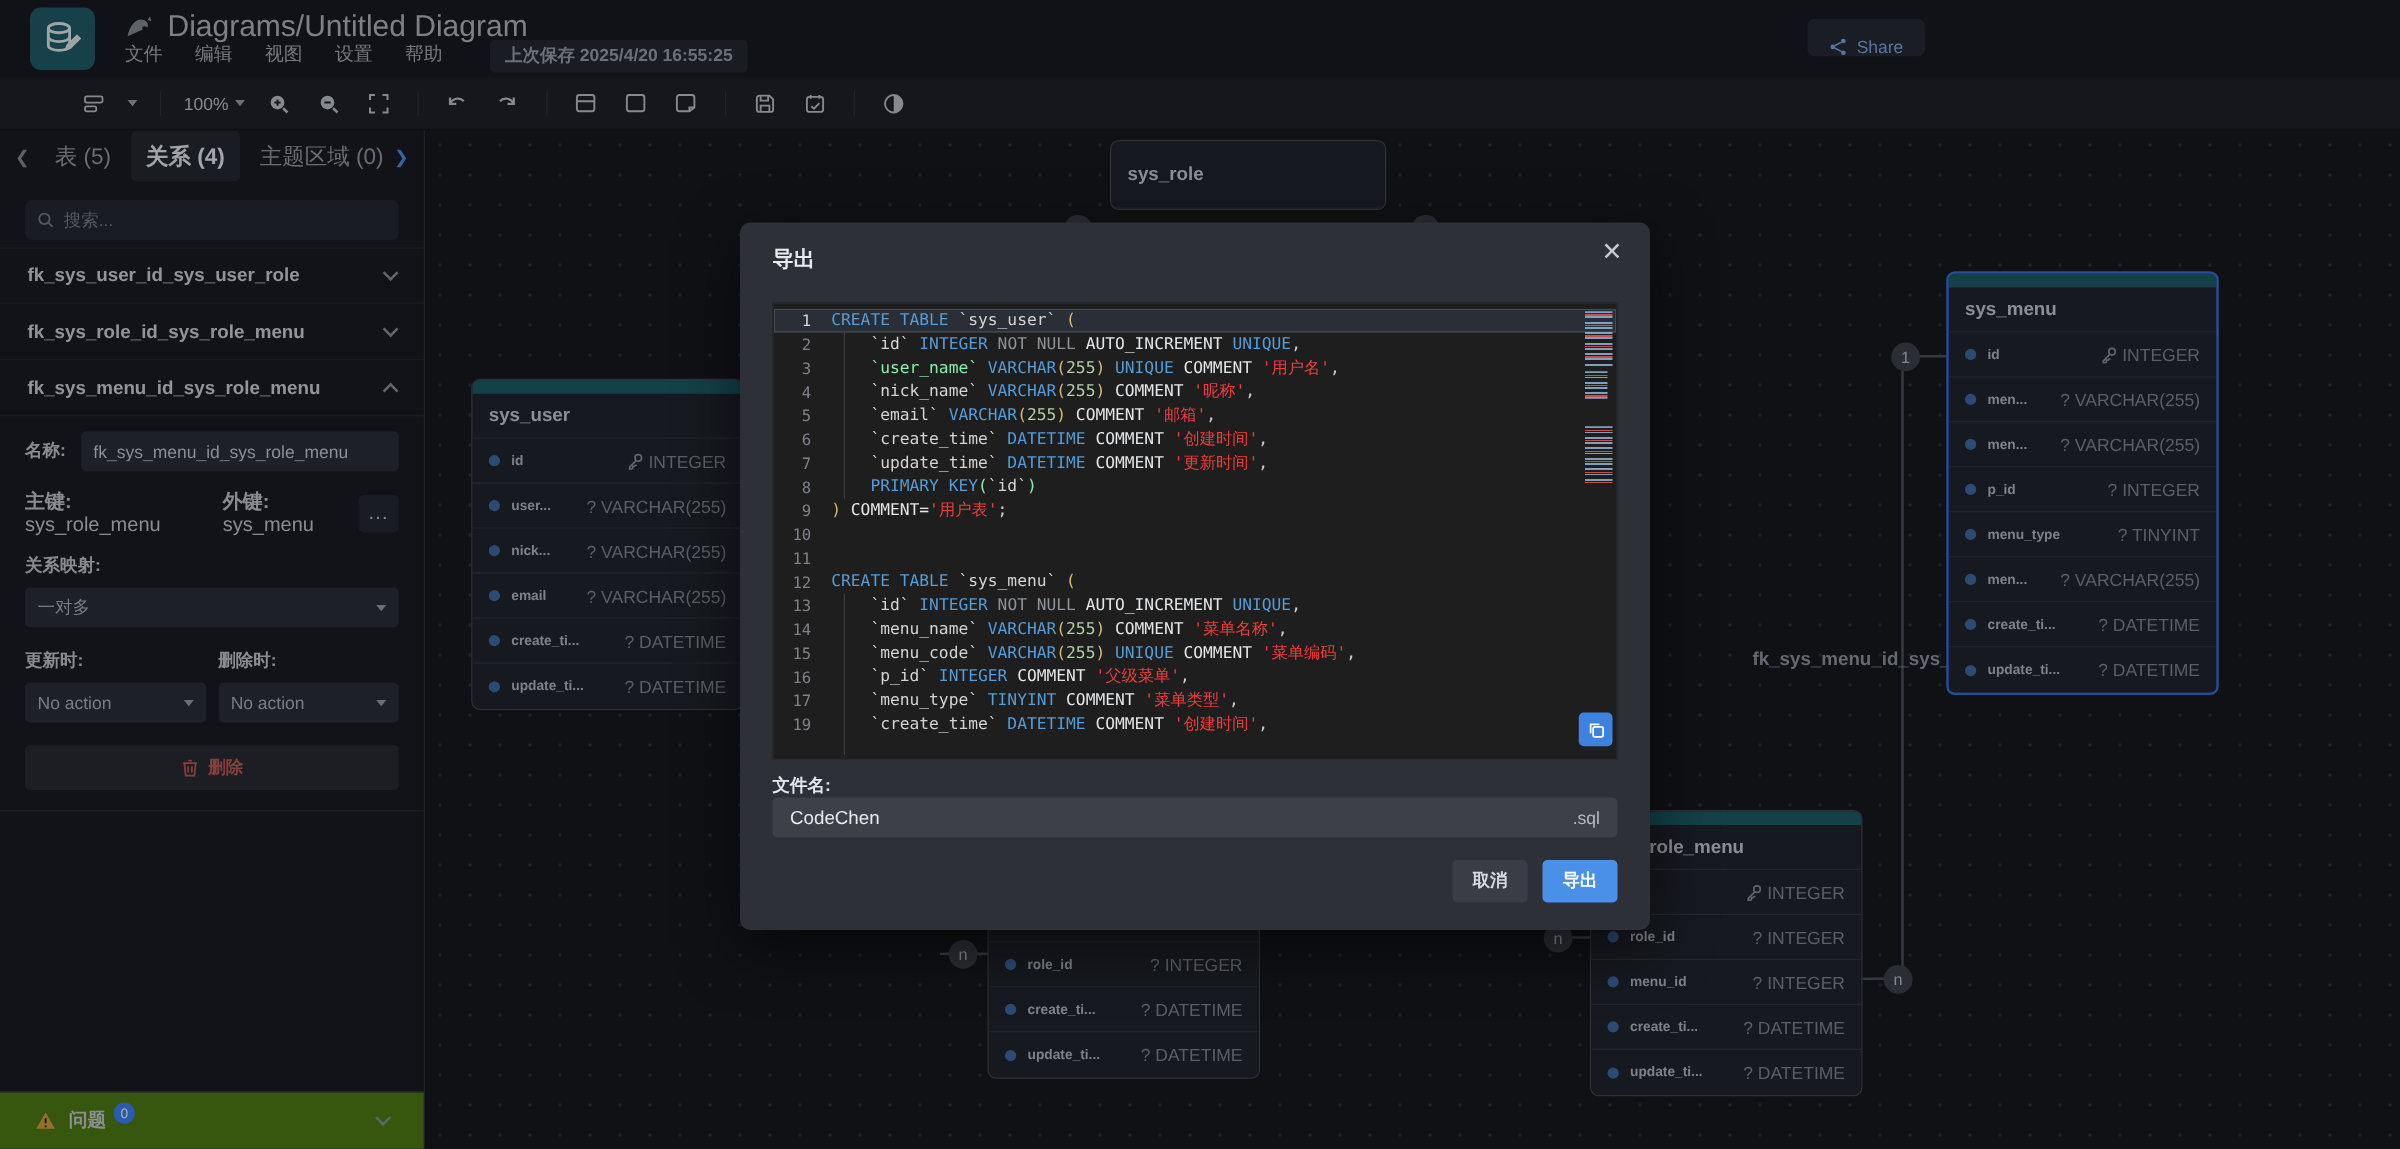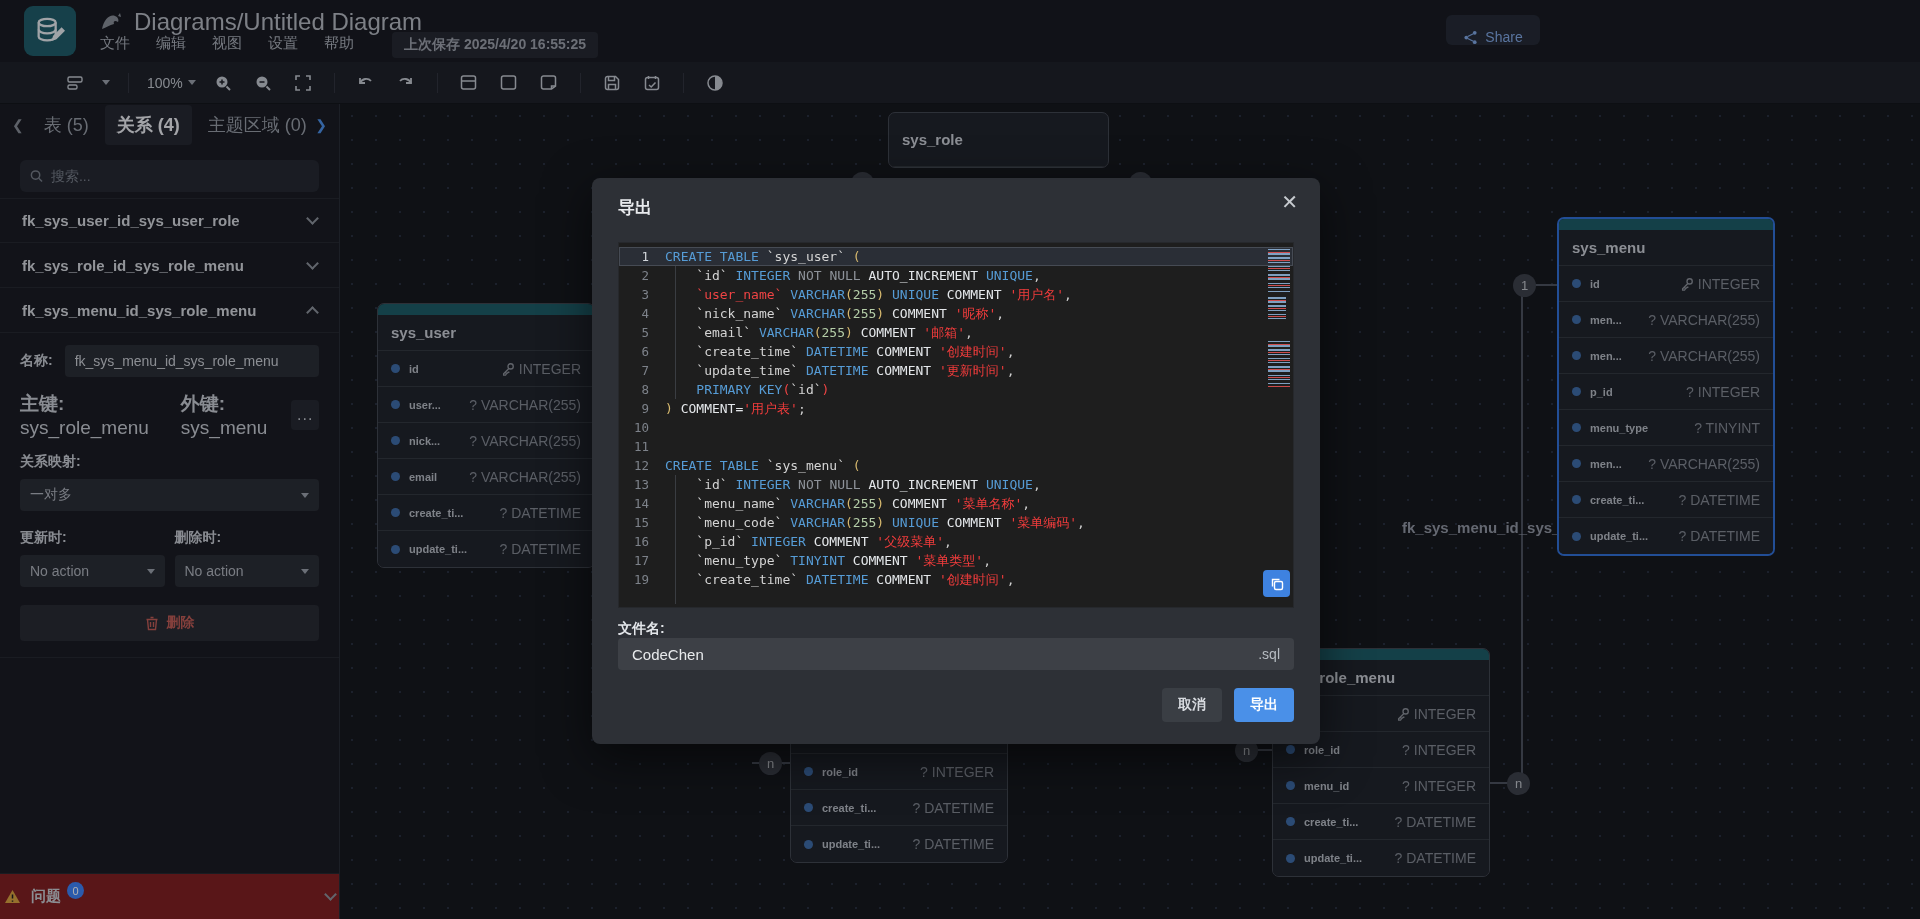--- a/index.html
+++ b/index.html
@@ -37,30 +37,30 @@
   .searchbox input::placeholder{color:#767c85}
   .rel-list{margin-top:6px}
   .rel-item{height:45px;display:flex;align-items:center;justify-content:space-between;padding:0 22px;border-bottom:1px solid #23262c;color:#d3d6da;font-size:15px;font-weight:bold}
   .rel-item:first-child{border-top:1px solid #23262c}
   .chev-down{width:9px;height:9px;border-right:2px solid #8b9199;border-bottom:2px solid #8b9199;transform:rotate(45deg);margin-top:-4px}
   .chev-up{width:9px;height:9px;border-right:2px solid #8b9199;border-bottom:2px solid #8b9199;transform:rotate(-135deg);margin-top:4px}
   .detail{padding:12px 20px 0 20px}
   .drow{display:flex;align-items:center;margin-bottom:14px}
   .dlabel{font-size:14px;font-weight:bold;color:#c6cad0;white-space:nowrap}
   .dinput{flex:1;margin-left:12px;height:32px;background:#272b31;border-radius:4px;border:none;outline:none;color:#c9cdd2;font-size:14px;padding:0 10px;min-width:0}
-  .kv{font-size:19px;color:#c6cad0}
+  .kv{font-size:16px;color:#c6cad0}
   .kv b{font-weight:bold}
   .more-btn{margin-left:auto;width:34px;height:30px;background:#23262d;border-radius:4px;color:#c2c6cc;display:flex;align-items:center;justify-content:center;font-size:16px;letter-spacing:1px}
   .select{height:32px;background:#272b31;border-radius:4px;display:flex;align-items:center;justify-content:space-between;padding:0 10px;color:#aeb3ba;font-size:14px}
   .two-col{display:flex;gap:10px}
   .two-col>div{flex:1}
   .col-label{font-size:14px;font-weight:bold;color:#c6cad0;margin:4px 0 8px 0}
   .del-btn{margin:18px 20px 0 20px;height:36px;background:#25282e;border-radius:4px;display:flex;align-items:center;justify-content:center;gap:8px;color:#c05a52;font-size:14px;font-weight:bold}
   .detail-divider{height:1px;background:#23262c;margin-top:16px}
-  .issues{position:absolute;left:0;bottom:0;width:339px;height:46px;border-top:1px solid #23262c;display:flex;align-items:center;padding:0 4px;gap:10px;background:#7f1d1d}
+  .issues{position:absolute;left:0;bottom:0;width:339px;height:46px;border-top:1px solid #23262c;display:flex;align-items:center;padding:0 28px;gap:10px;background:#4d7c0f}
   .issues-label{color:#c9cdd2;font-size:15px;font-weight:bold}
   .badge0{width:17px;height:17px;border-radius:50%;background:#3b82f6;color:#fff;font-size:11px;display:flex;align-items:center;justify-content:center;margin-top:-12px;margin-left:-4px}
   .issues .chev-down{margin-left:auto}
 
   
   .canvas{position:absolute;left:340px;top:104px;width:1580px;height:815px;background-color:#131519;background-image:radial-gradient(circle,#262d3a 1.2px,transparent 1.4px);background-size:24px 24px;overflow:hidden}
   .tnode{position:absolute;background:#1d2127;border:1px solid #3f444c;border-radius:7px;z-index:2;overflow:hidden}
   .tnode.sel{border:2px solid #2f6fd6}
   .tstrip{height:11px;background:#1a5a63}
   .ttitle{height:36px;display:flex;align-items:center;padding:0 13px;color:#c9cdd3;font-size:15px;font-weight:bold;border-bottom:1px solid #30353c}
@@ -77,21 +77,21 @@
   .mask{position:absolute;left:0;top:0;width:1920px;height:919px;background:rgba(8,10,15,0.32);z-index:6}
   .modal{position:absolute;left:592px;top:178px;width:728px;height:566px;background:#2d3036;border-radius:8px;z-index:10;box-shadow:0 14px 48px rgba(0,0,0,.55);padding:0 26px}
   .m-title{position:absolute;left:26px;top:18px;font-size:17px;font-weight:bold;color:#e8eaed}
   .m-close{position:absolute;right:22px;top:14px;font-size:20px;color:#c7cbd0;line-height:20px}
   .editor{position:absolute;left:26px;top:64px;width:676px;height:366px;background:#1e1e1e;border:1px solid #26282c;overflow:hidden;padding-top:4px}
   .crow{display:flex;height:19px;line-height:19px;font-family:"DejaVu Sans Mono",monospace;font-size:13px;white-space:pre}
   .gut{width:46px;text-align:right;padding-right:16px;color:#7d828a;flex:none;font-size:12.5px}
   .crow.active{background:#2a2e36;box-shadow:inset 0 0 0 1px #464b54}
   .crow.active .gut{color:#d2d6db}
   .tk-k{color:#569cd6}.tk-i{color:#d4d4d4}.tk-d{color:#8e939a}.tk-w{color:#e4e7ea}
-  .tk-n{color:#b5cea8}.tk-s{color:#f23c3c}.tk-m{color:#ef4444}.tk-g{color:#d8ba6f}.tk-p{color:#cfcfcf}
+  .tk-n{color:#b5cea8}.tk-s{color:#f23c3c}.tk-m{color:#86efac}.tk-g{color:#d8ba6f}.tk-p{color:#cfcfcf}
   .iguide{position:absolute;width:1px;background:#3a3d42}
   .minimap{position:absolute;right:1px;top:2px;width:26px;height:200px}
   .mblob{position:absolute;left:2px;background-image:
     repeating-linear-gradient(180deg,rgba(143,182,221,.85) 0 1.5px,transparent 1.5px 4.2px),
     repeating-linear-gradient(180deg,transparent 0 2.6px,rgba(224,80,80,.9) 2.6px 3.6px,transparent 3.6px 8.4px)}
   .copy-btn{position:absolute;right:3px;bottom:10px;width:27px;height:27px;background:#3e82e0;border-radius:4px;display:flex;align-items:center;justify-content:center}
   .fn-label{position:absolute;left:26px;top:442px;font-size:14px;font-weight:bold;color:#e3e6ea}
   .fn-row{position:absolute;left:26px;top:460px;width:676px;height:32px;background:#3d4046;border-radius:4px;display:flex;align-items:center;padding:0 14px}
   .fn-row input{flex:1;background:transparent;border:none;outline:none;color:#e8eaec;font-size:15px}
   .fn-ext{color:#b7bcc2;font-size:14px}

